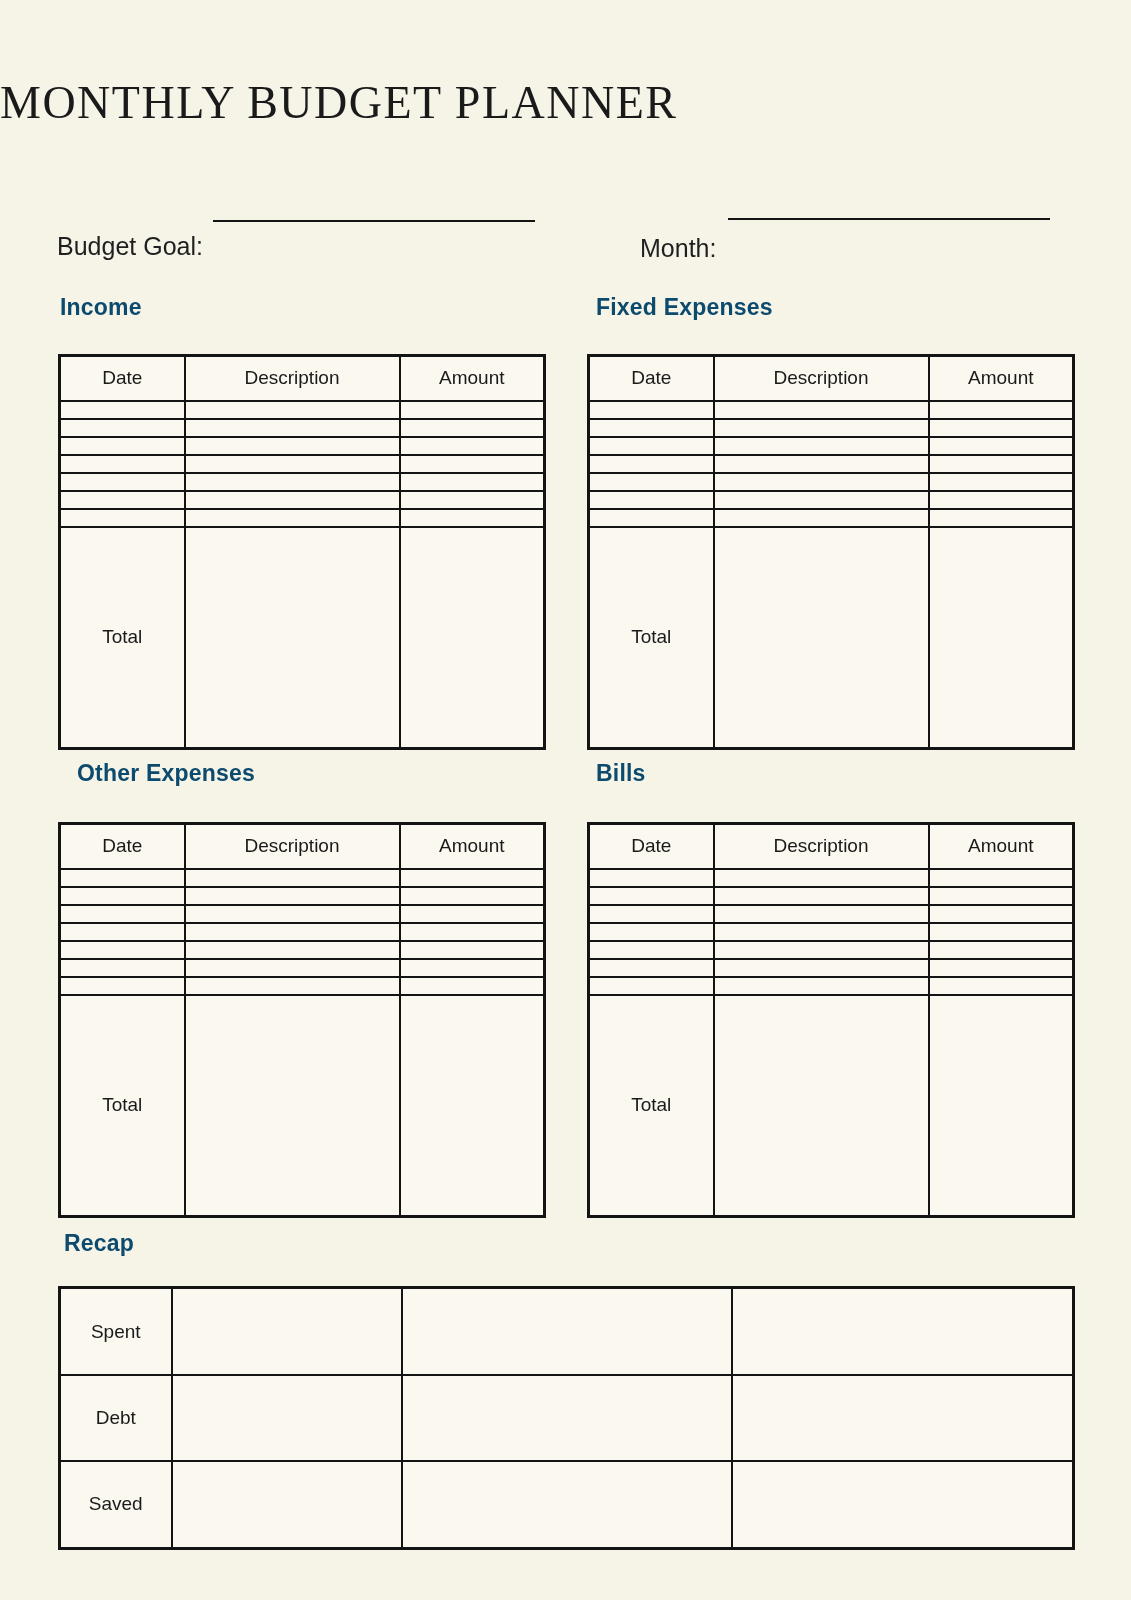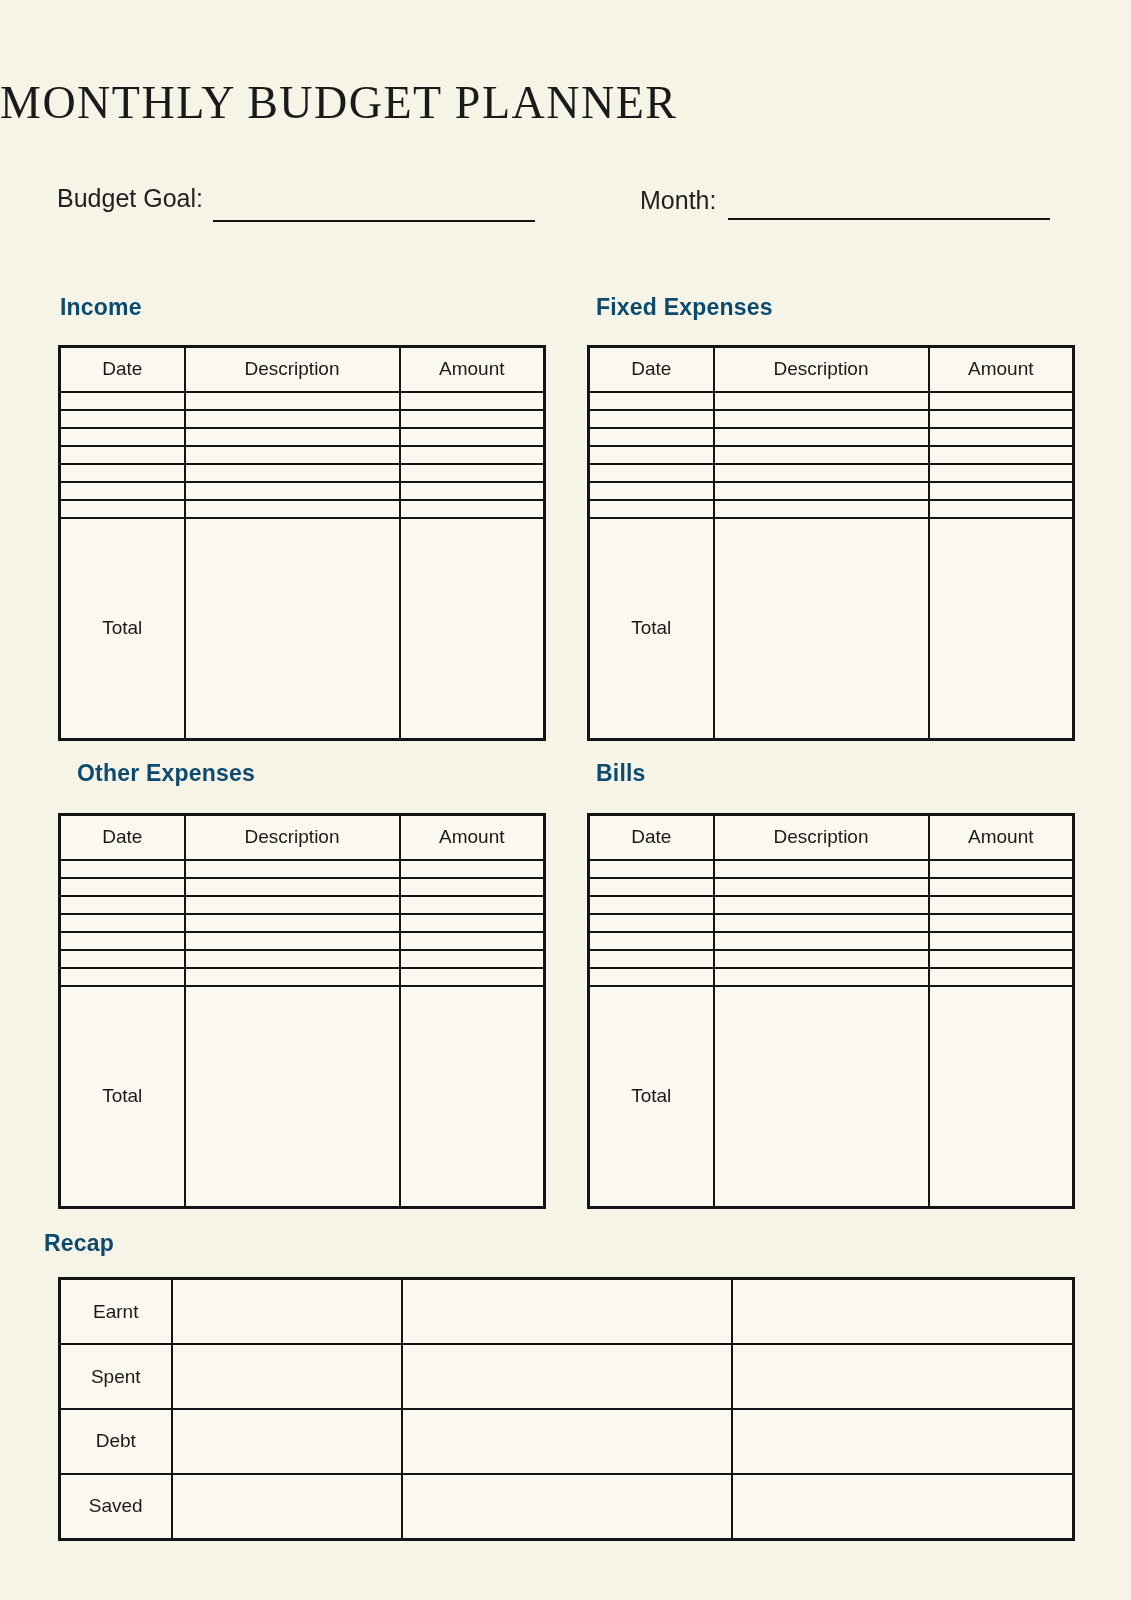--- a/index.html
+++ b/index.html
@@ -29,20 +29,21 @@
     font-family:"Liberation Serif", serif;
     font-weight:500;
     font-size:46px;
     letter-spacing:1.5px;
     color:var(--ink);
   }
   .field-label{
     position:absolute;
     font-size:25px;
     color:#1F1F1F;
+    margin-top:48px;
   }
   .field-line{
     position:absolute;
     width:322px;
     height:26px;
     border-bottom:2px solid var(--border);
     background:transparent;
   }
   #budget-goal-label{left:57px; top:184px;}
   #budget-goal-line{left:213px; top:194px;}
@@ -53,28 +54,29 @@
     position:absolute;
     font-size:23px;
     font-weight:bold;
     letter-spacing:0.2px;
     color:#0c4a6e;
   }
   #heading-income{left:60px; top:294px;}
   #heading-fixed{left:596px; top:294px;}
   #heading-other{left:77px; top:760px;}
   #heading-bills{left:596px; top:760px;}
-  #heading-recap{left:44px; top:1230px;}
+  #heading-recap{left:64px; top:1230px;}
 
   table.sheet{
     position:absolute;
     border-collapse:collapse;
     table-layout:fixed;
     background:var(--cell);
     border:3px solid var(--border);
+    margin-top:9px;
   }
   table.sheet td{
     border:2px solid var(--border);
     font-size:19px;
     text-align:center;
     vertical-align:middle;
     padding:0;
     overflow:hidden;
     white-space:nowrap;
   }
@@ -328,26 +330,20 @@
 
   <table class="sheet" id="recap-table">
     <colgroup>
         <col style="width:112px">
         <col style="width:230px">
         <col style="width:330px">
         <col style="width:342px">
       </colgroup>
     <tbody>
       <tr>
-        <td>Earnt</td>
-        <td></td>
-        <td></td>
-        <td></td>
-      </tr>
-      <tr>
         <td>Spent</td>
         <td></td>
         <td></td>
         <td></td>
       </tr>
       <tr>
         <td>Debt</td>
         <td></td>
         <td></td>
         <td></td>

